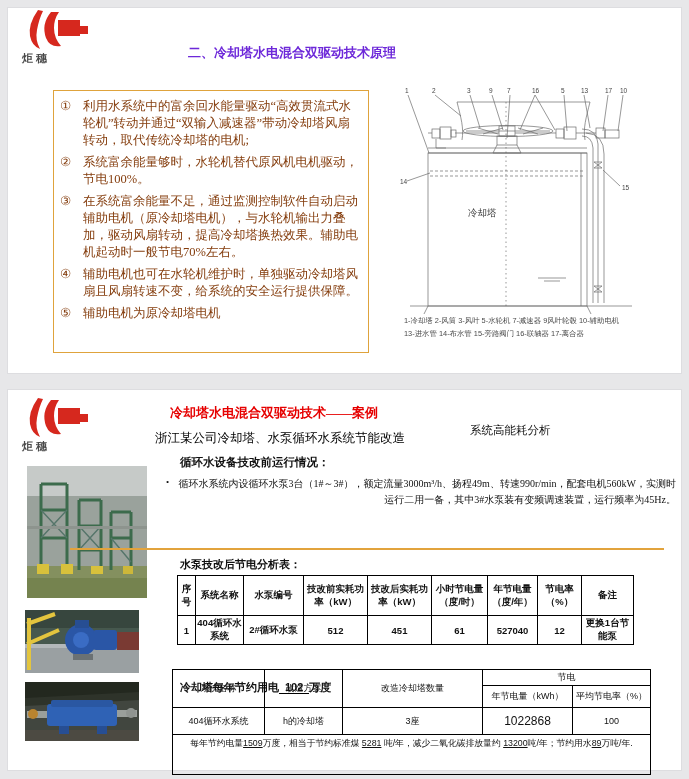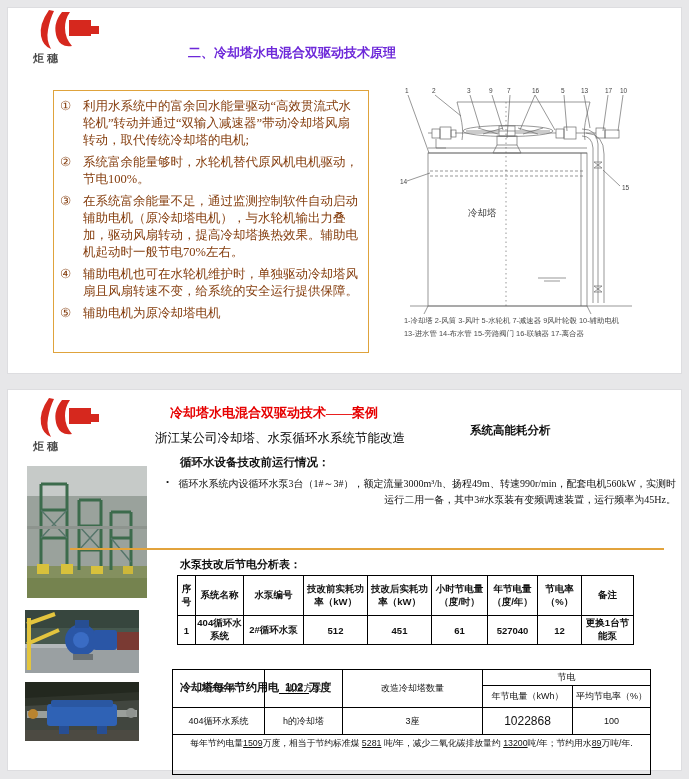--- a/index.html
+++ b/index.html
@@ -11,21 +11,21 @@
     overflow:hidden;
   }
   .slide{
     position:absolute;left:8px;width:673px;background:#ffffff;
     box-shadow:0 0 0 1px #dddde0;
   }
   #slide1{top:8px;height:365px;}
   #slide2{top:390px;height:380px;}
 
   
-  .logo{position:absolute;left:23px;width:72px;height:58px;}
+  .logo{position:absolute;left:12px;width:72px;height:58px;}
   .logo .brand{
     position:absolute;left:2px;bottom:0;font-size:11px;font-weight:bold;
     letter-spacing:3px;color:#4a4a4a;
   }
 
   
   .title1{
     position:absolute;left:104px;top:36px;width:360px;text-align:center;
     font-size:13px;font-weight:bold;color:#6d28d9;
     font-family:"Liberation Serif",serif;
@@ -52,21 +52,21 @@
     position:absolute;left:110px;top:14px;width:312px;text-align:center;
     font-size:13px;font-weight:bold;color:#e60000;
     font-family:"Liberation Serif",serif;
   }
   .subtitle{
     position:absolute;left:147px;top:40px;font-size:12.5px;color:#000;
     font-family:"Liberation Serif",serif;
   }
   .subtitle .b{font-weight:normal;margin-top:34px;}
   .right-heading{
-    position:absolute;left:462px;top:33px;font-size:11.5px;font-weight:bold;
+    position:absolute;left:462px;top:33px;font-size:11.5px;font-weight:normal;
   }
   .section-heading{
     position:absolute;left:172px;top:65px;font-size:11.5px;font-weight:bold;
   }
   .bullets{
     position:absolute;left:168px;top:86px;width:500px;margin:0;padding:0;
     list-style:none;font-size:10px;line-height:1.55;
     font-family:"Liberation Serif",serif;
     text-align:right;
   }

